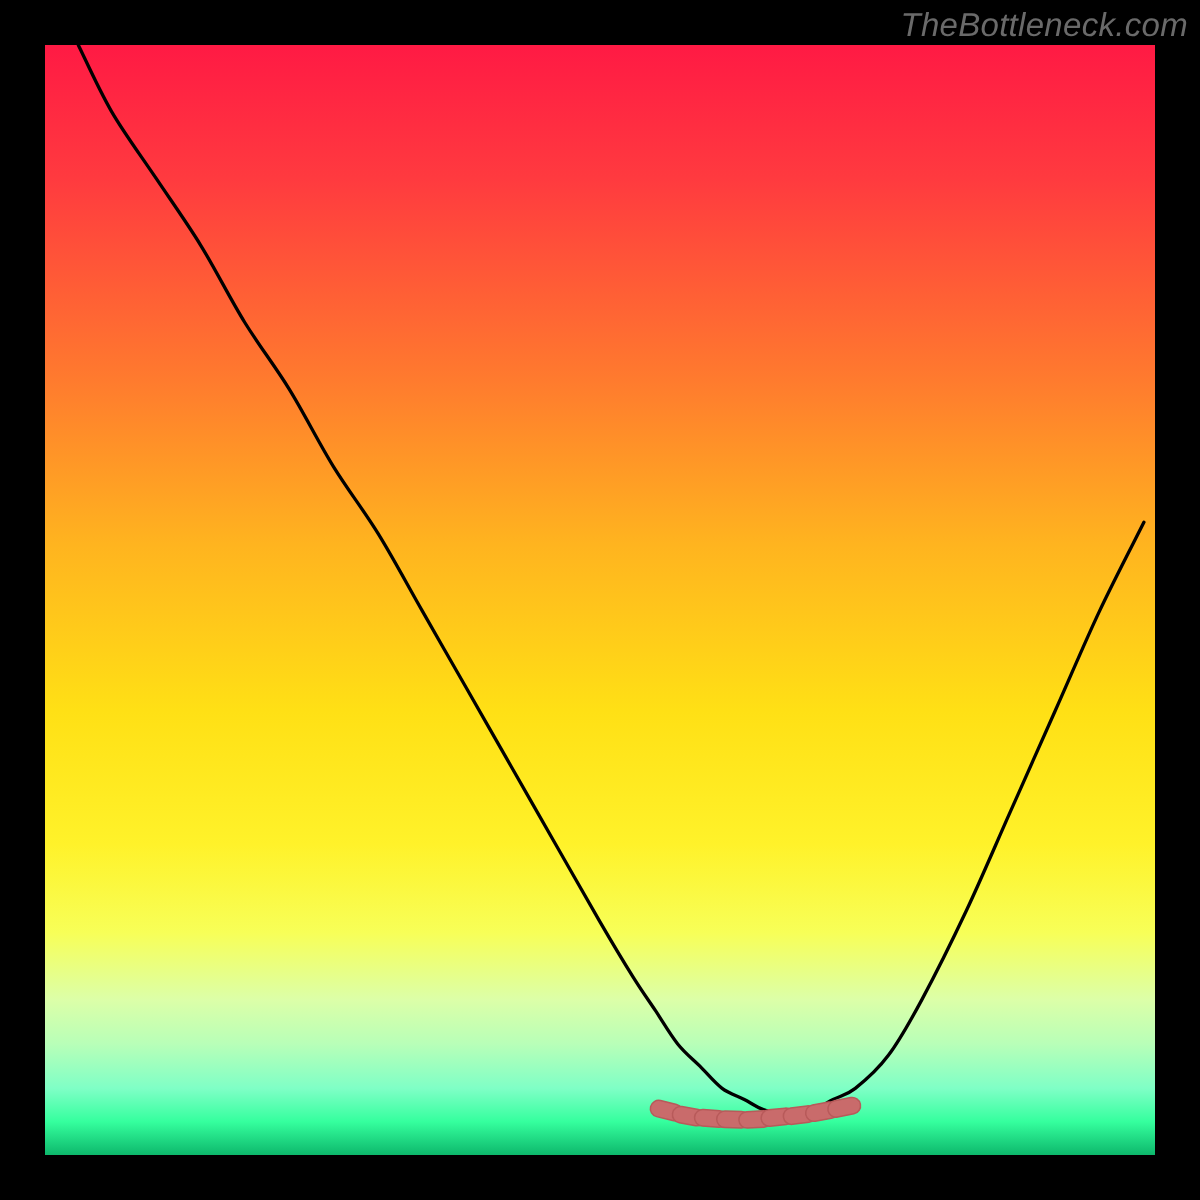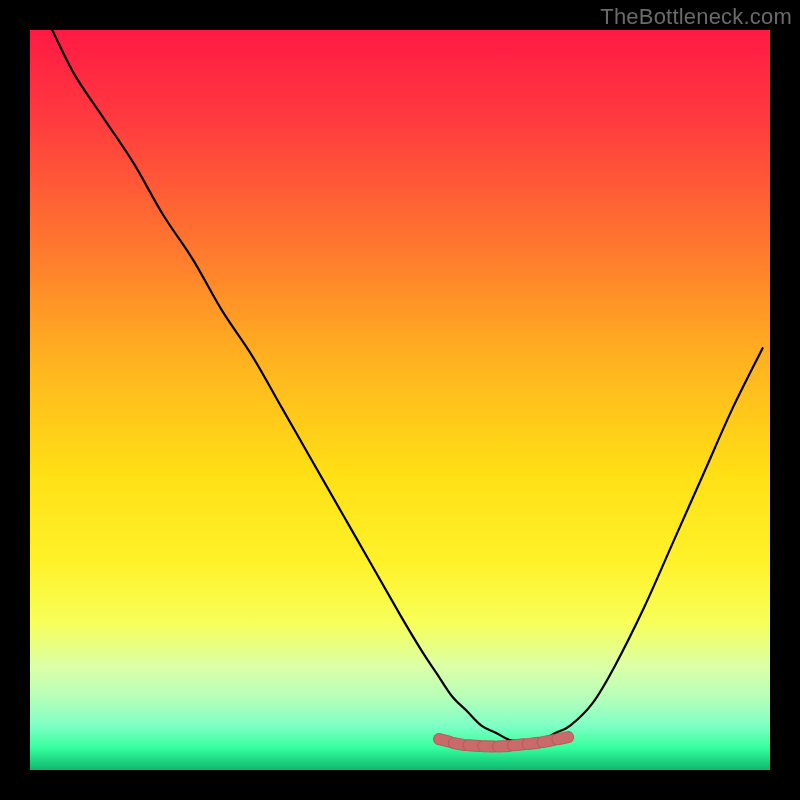--- a/index.html
+++ b/index.html
@@ -11,20 +11,21 @@
     overflow: hidden;
     font-family: Arial, Helvetica, sans-serif;
   }
   .frame {
     position: absolute;
     top: 0;
     left: 0;
     width: 800px;
     height: 590px;
     background: #000;
+    font-style: italic;
   }
   .watermark {
     position: absolute;
     top: 4px;
     right: 8px;
     color: #6a6a6a;
     font-size: 22px;
     font-weight: 500;
     letter-spacing: 0.2px;
     user-select: none;

